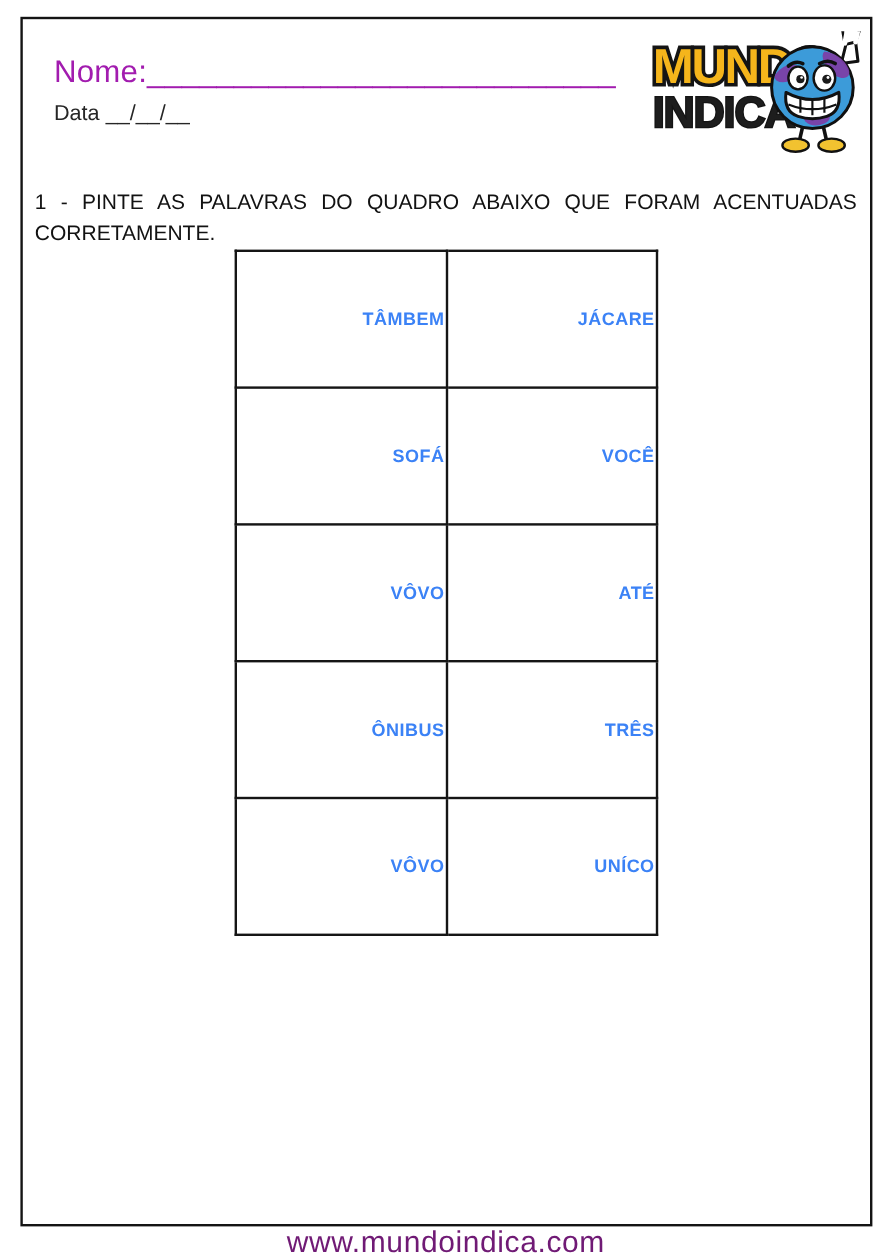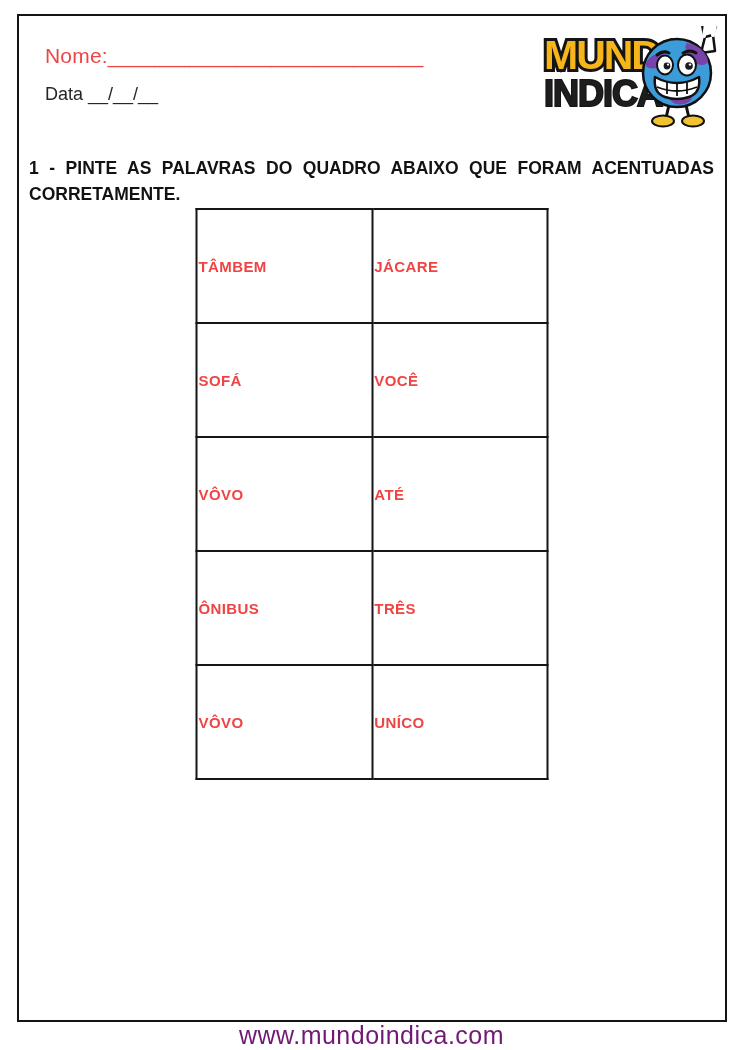--- a/index.html
+++ b/index.html
@@ -7,21 +7,21 @@
     width: 743px; height: 1050px; position: relative; overflow: hidden;
     font-family: "Liberation Sans", sans-serif; color: #1c1c1c;
   }
   .frame {
     position: absolute; left: 17px; top: 14px;
     width: 706px; height: 1004px;
     border: 2px solid #141414; background: #ffffff;
   }
   .name-row {
     position: absolute; left: 26px; top: 28px;
-    font-size: 21px; color: #ef4444; white-space: nowrap; letter-spacing: 0.2px;
+    font-size: 26px; color: #a21caf; white-space: nowrap; letter-spacing: 0.2px;
   }
   .name-row .line { letter-spacing: 0; }
   .date-row {
     position: absolute; left: 26px; top: 68px;
     font-size: 18px; color: #262626; white-space: nowrap;
   }
   .logo {
     position: absolute; top: 10px; right: 2px; width: 182px; height: 110px;
   }
   .logo svg { display: block; }
@@ -35,32 +35,32 @@
     font-size: 36px; letter-spacing: -1px;
     stroke: #141414; stroke-width: 2px; paint-order: stroke fill;
   }
   .page-title {
     position: absolute; top: 91px; left: 0; width: 100%;
     text-align: center; font-size: 28px; font-weight: bold; color: #0d0d0d;
     letter-spacing: 0.2px; margin: 0;
   }
   .instruction {
     position: absolute; top: 139px; left: 10px; right: 11px;
-    font-size: 17.5px; font-weight: bold; color: #121212;
+    font-size: 17.5px; font-weight: normal; color: #121212;
     text-align: justify; line-height: 26px; margin: 0;
   }
   .words-table {
     position: absolute; top: 192px; left: 50%; transform: translateX(-50%);
     border-collapse: collapse; table-layout: fixed;
   }
   .words-table td {
     width: 192px; height: 110px;
     border: 2px solid #151515; background: #ffffff;
-    text-align: left; vertical-align: middle;
-    font-size: 15px; font-weight: bold; color: #ef4444; letter-spacing: 0.4px;
+    text-align: right; vertical-align: middle;
+    font-size: 15px; font-weight: bold; color: #3b82f6; letter-spacing: 0.4px;
     cursor: pointer;
   }
   .words-table td span { display: inline-block; }
   .words-table td.r5.c1 span { transform: translateY(5px); }
   .words-table td.r5.c2 span { transform: translateY(-9px); }
   .footer {
     position: absolute; left: 0; top: 1021px; width: 100%;
     text-align: center; font-size: 25px; color: #701a75; letter-spacing: 0.5px;
   }
 </style>

